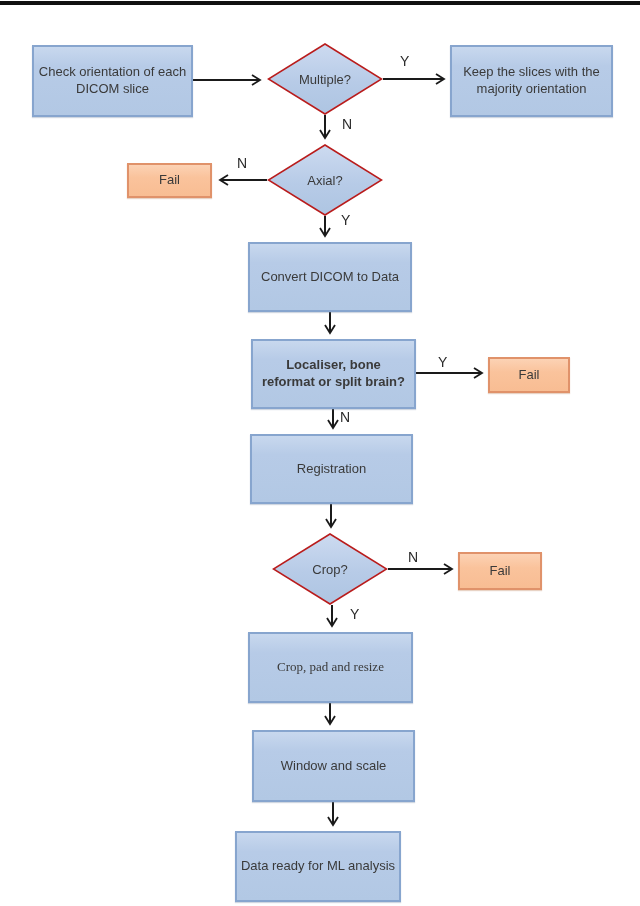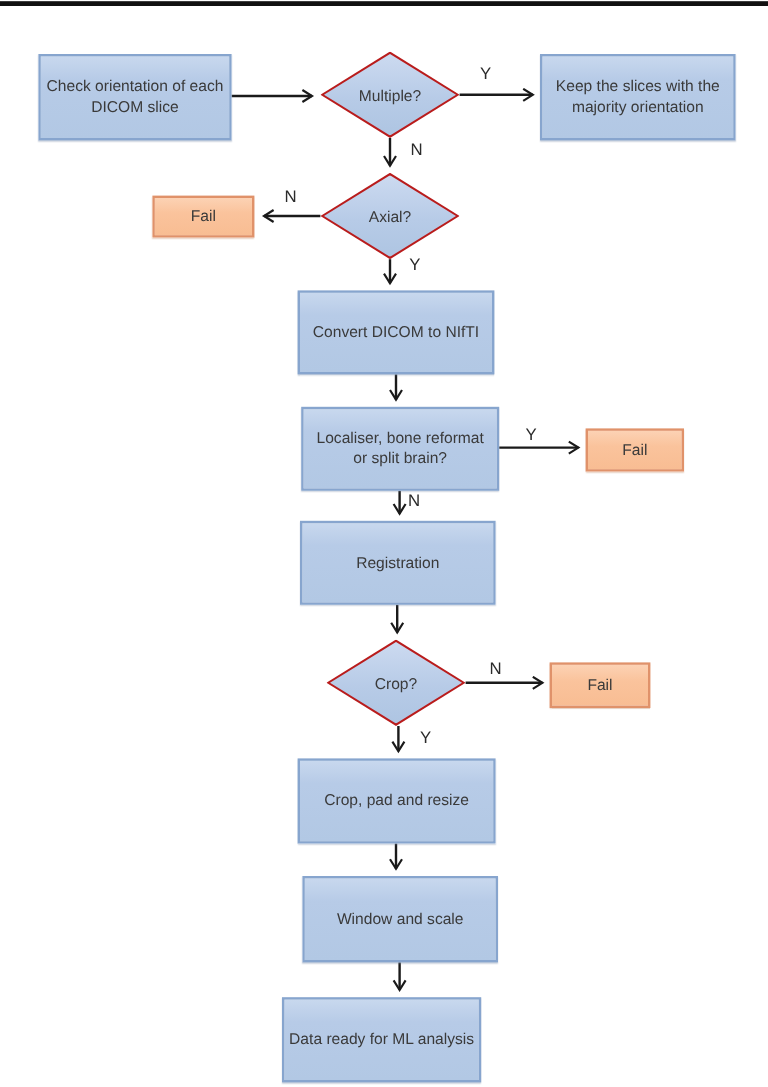--- a/index.html
+++ b/index.html
@@ -99,31 +99,31 @@
       <line x1="333" y1="802" x2="333" y2="825" marker-end="url(#arrowhead)"></line>
     </g>
   </svg>
 
   <div class="node process" style="left:32px;  top:45px;  width:161px; height:72px;">Check orientation of each DICOM slice</div>
 
   <div class="node process" style="left:450px; top:45px;  width:163px; height:72px;">Keep the slices with the majority orientation</div>
 
   <div class="node fail" style="left:127px; top:163px; width:85px;  height:35px;">Fail</div>
 
-  <div class="node process" style="left:248px; top:242px; width:164px; height:70px;">Convert DICOM to NIfTI</div>
+  <div class="node process" style="left:248px; top:242px; width:164px; height:70px;">Convert DICOM to Data</div>
 
-  <div class="node process" style="left:251px; top:339px; width:165px; height:70px; padding:2px 6px;">Localiser, bone reformat or split brain?</div>
+  <div class="node process" style="left:251px; top:339px; width:165px; height:70px; padding:2px 6px;font-weight:bold;">Localiser, bone reformat or split brain?</div>
 
   <div class="node fail" style="left:488px; top:357px; width:82px;  height:36px;">Fail</div>
 
   <div class="node process" style="left:250px; top:434px; width:163px; height:70px;">Registration</div>
 
   <div class="node fail" style="left:458px; top:552px; width:84px;  height:38px;">Fail</div>
 
-  <div class="node process" style="left:248px; top:632px; width:165px; height:71px;">Crop, pad and resize</div>
+  <div class="node process" style="left:248px; top:632px; width:165px; height:71px;font-family:Liberation Serif, serif;">Crop, pad and resize</div>
 
   <div class="node process" style="left:252px; top:730px; width:163px; height:72px;">Window and scale</div>
 
   <div class="node process" style="left:235px; top:831px; width:166px; height:71px;">Data ready for ML analysis</div>
 
   <div class="diamond-outer" style="left:267px; top:43px; width:116px; height:72px;">
     <div class="diamond-inner">Multiple?</div>
   </div>
 
   <div class="diamond-outer" style="left:267px; top:144px; width:116px; height:72px;">

